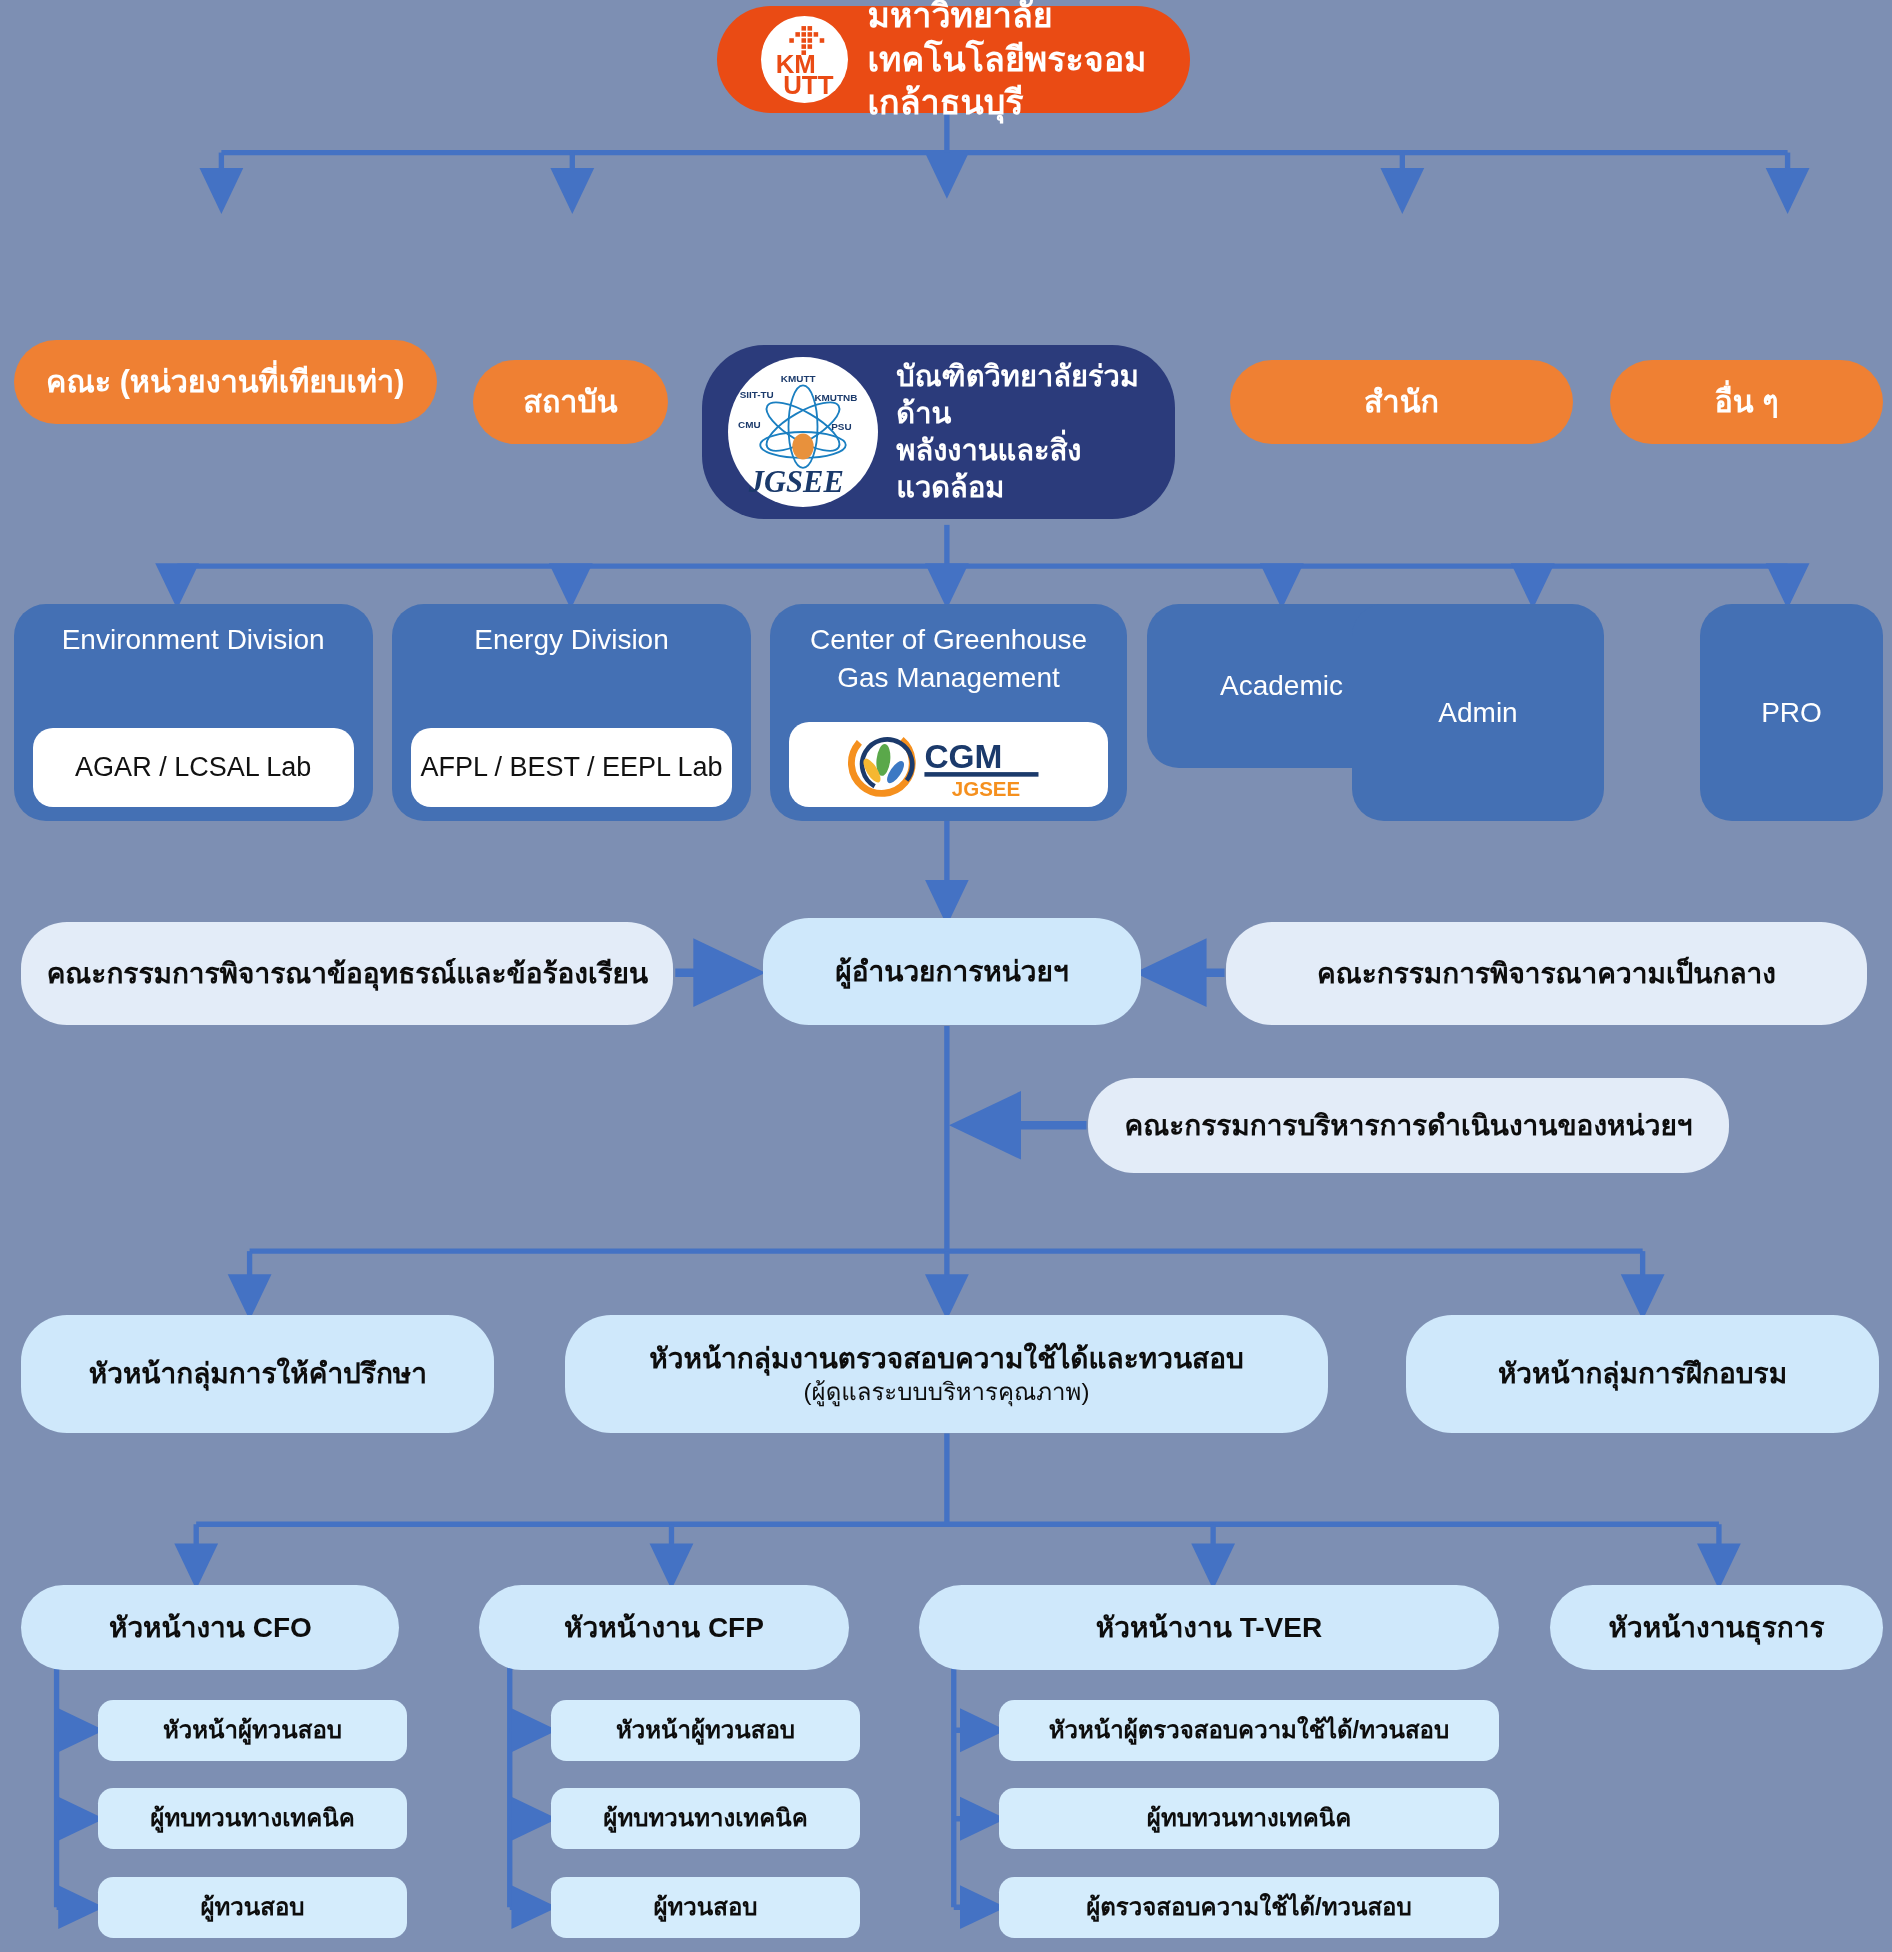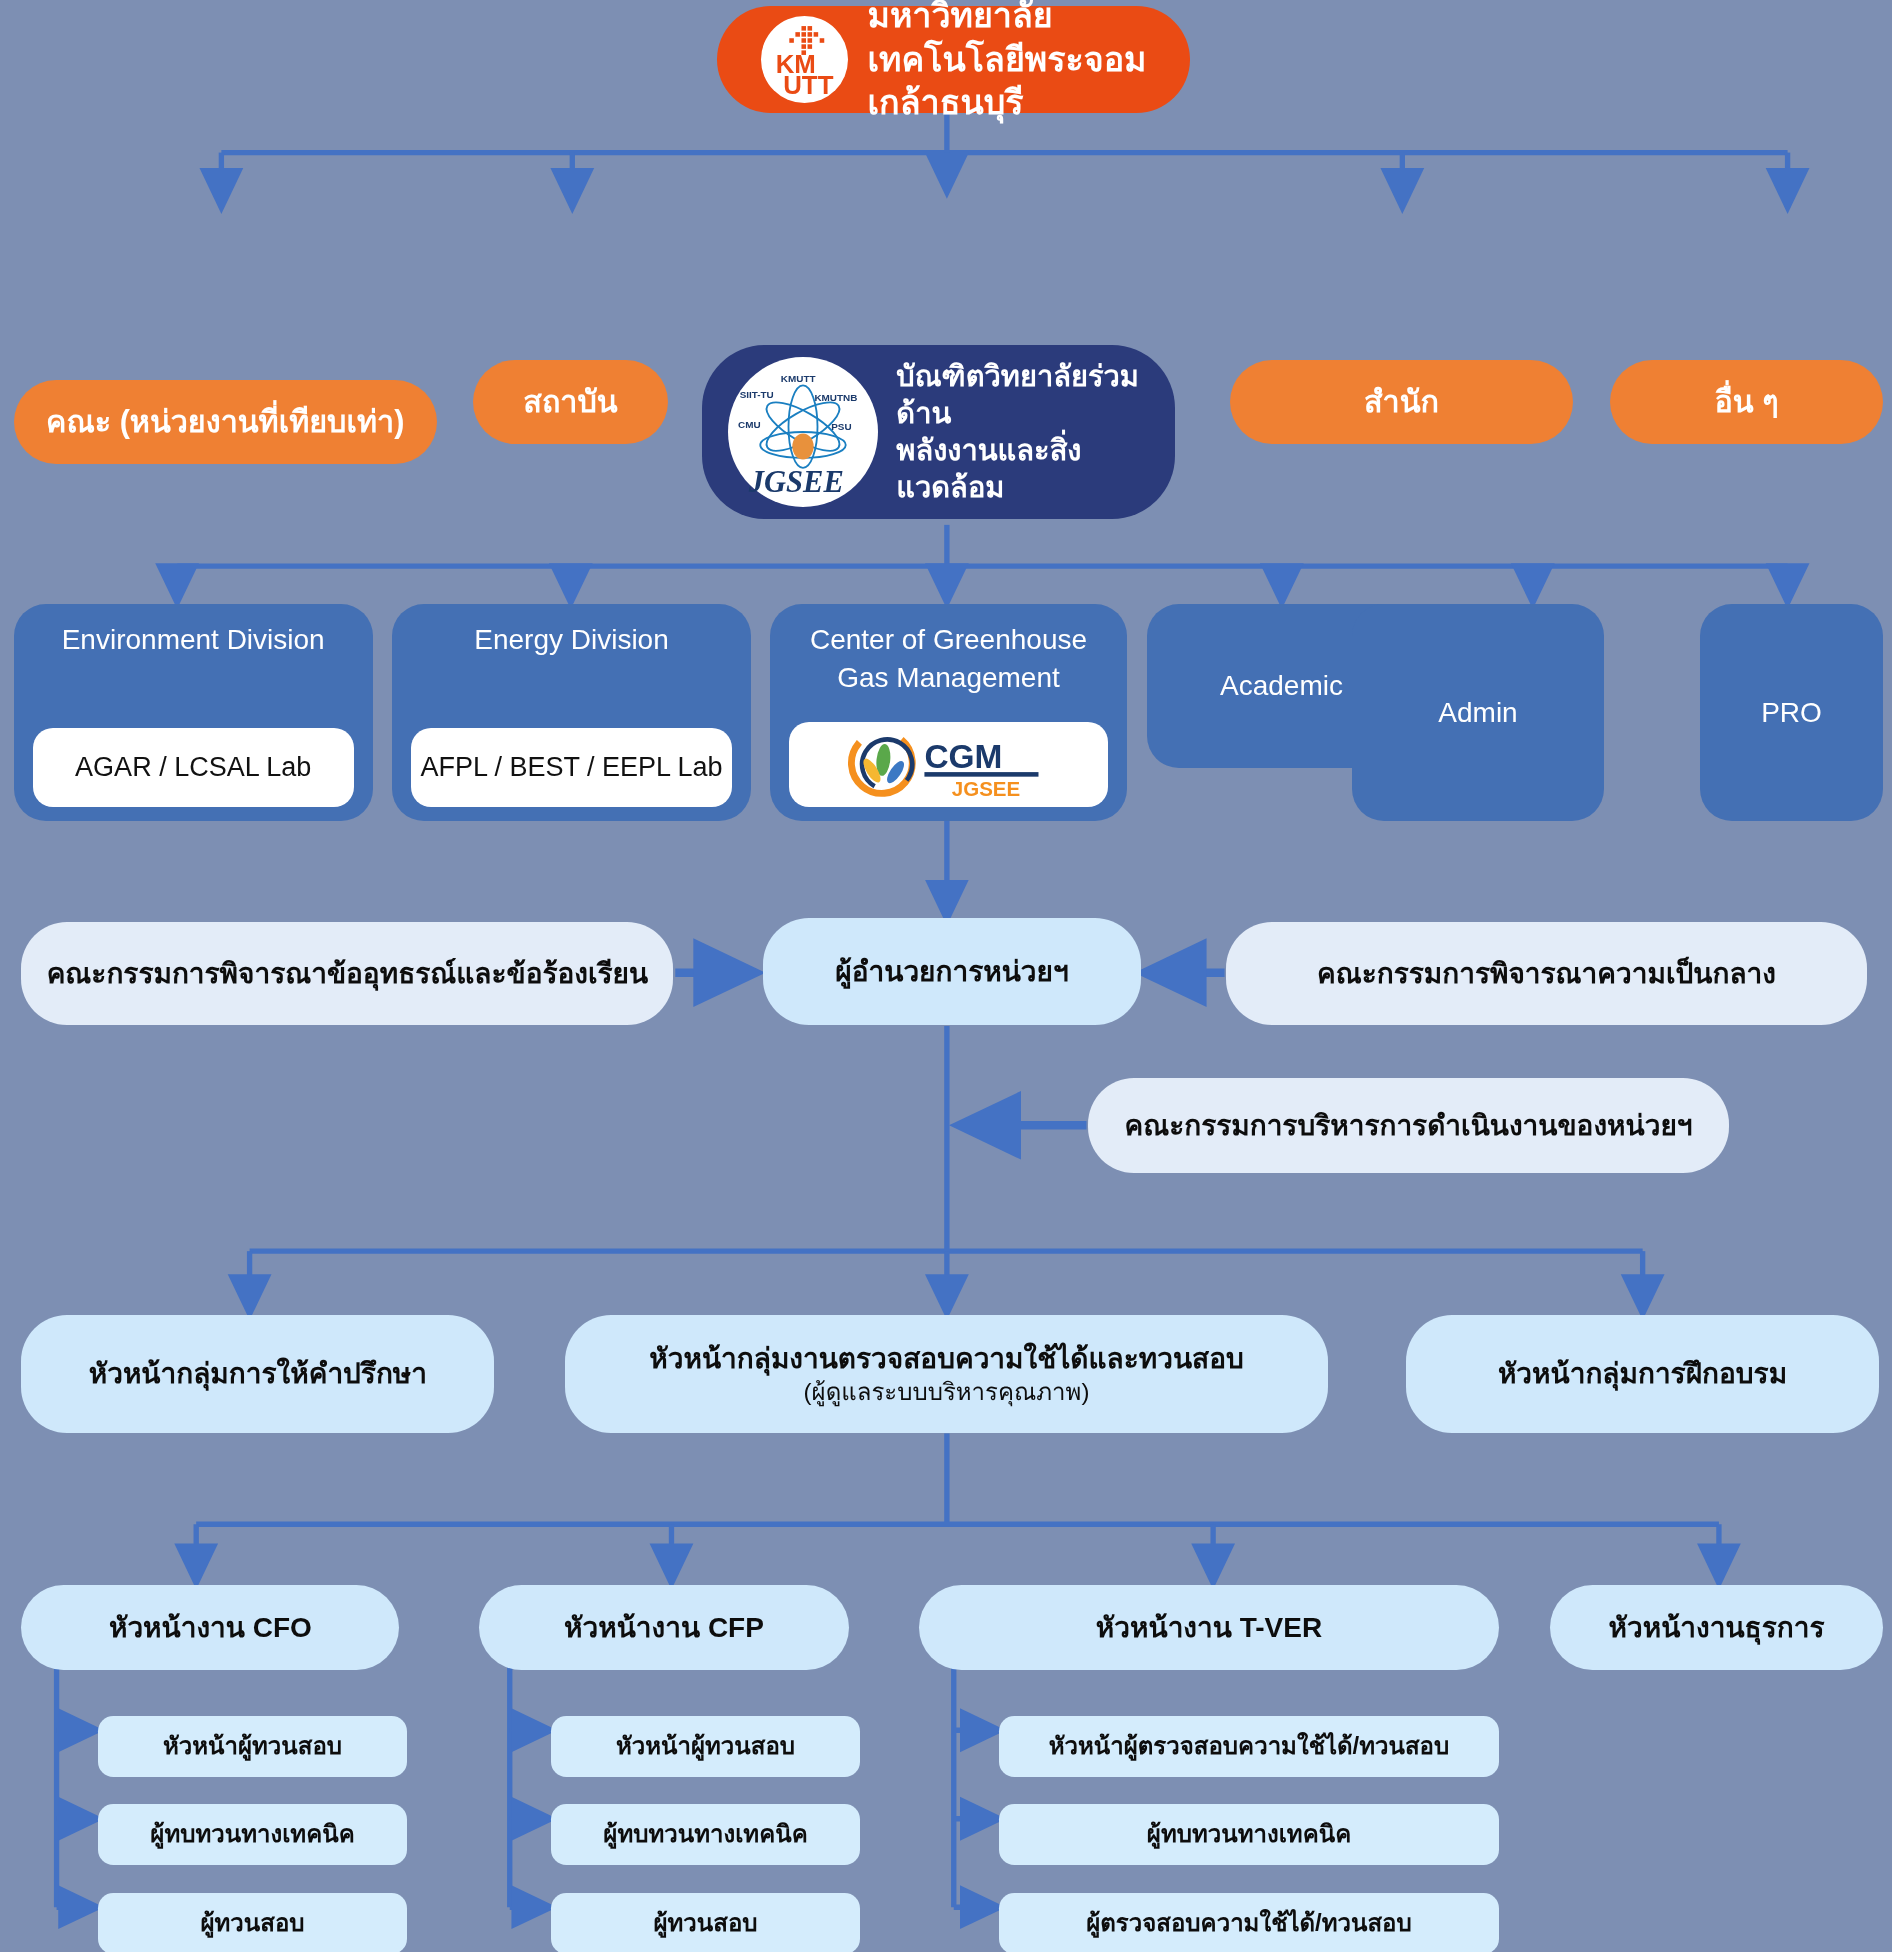--- a/index.html
+++ b/index.html
@@ -101,21 +101,20 @@
     padding:0 15.3px;
   }
   .n-cyan .sub{font-size:24px;font-weight:400;}
   .n-leaf{
     background:#d4ecfc;
     border-radius:15.3px;
     color:#0d0d0d;
     font-size:24px;
     font-weight:700;
     padding:0 10.7px;
-    margin-top:16px;
   }
   
   .logo-circle{
     background:#ffffff;
     border-radius:50%;
     display:flex;align-items:center;justify-content:center;
     flex:0 0 auto;
   }
   svg{display:block;}
 </style>
@@ -215,21 +214,21 @@
         <text x="24" y="98" font-family="'Liberation Sans',sans-serif" font-size="34" font-weight="700" fill="#ea4b14">UTT</text>
       </svg>
     </div>
     <div class="txt">
       <div>มหาวิทยาลัย</div>
       <div>เทคโนโลยีพระจอม</div>
       <div>เกล้าธนบุรี</div>
     </div>
   </div>
 
-  <div class="node n-orange" style="left:13.7px;top:380px;width:423px;height:84px;">
+  <div class="node n-orange" style="left:13.7px;top:340px;width:423px;height:84px;">
     <span>คณะ (หน่วยงานที่เทียบเท่า)</span>
   </div>
 
   <div class="node n-orange" style="left:473px;top:360px;width:195px;height:84px;">
     <span>สถาบัน</span>
   </div>
 
   <div class="node n-navy" style="left:702px;top:345px;width:473px;height:174px;">
     <div class="logo-circle" style="width:150px;height:150px;">
       <svg width="142" height="142" viewBox="0 0 186 186" aria-hidden="true" style="font-size:38px">

